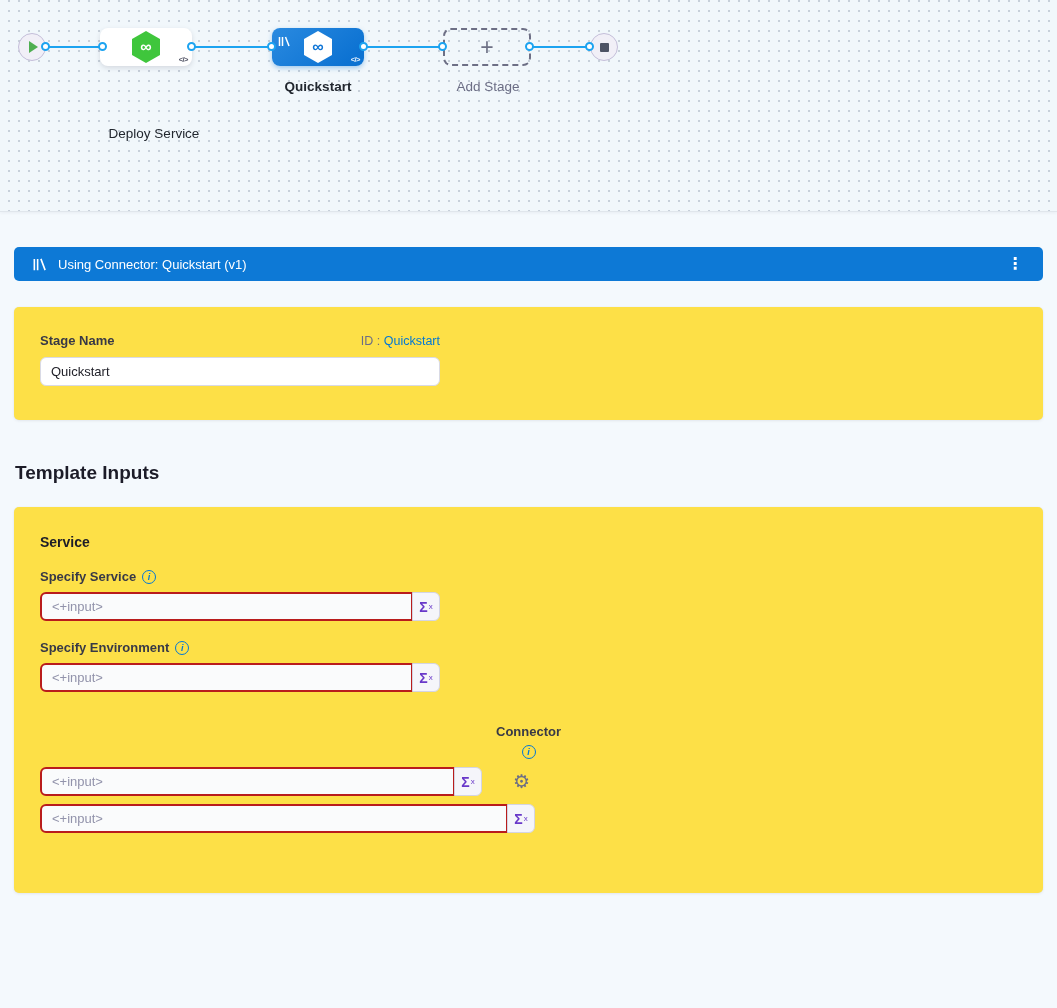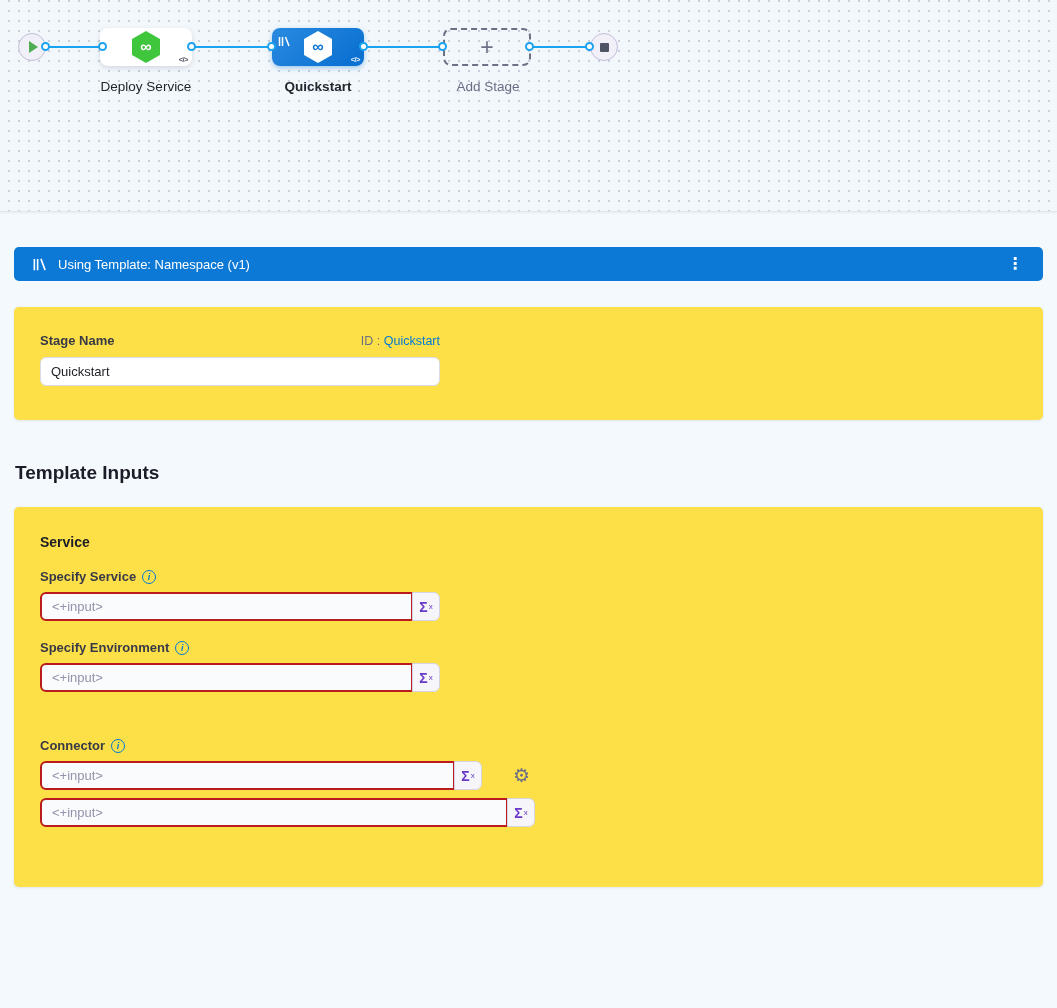--- a/index.html
+++ b/index.html
@@ -183,21 +183,21 @@
   <div class="round-node" style="left:18px;">
     <div class="play-tri"></div>
   </div>
 
   <div class="stage-node white" style="left:100px;">
     <div class="hexagon green">
       <span>∞</span>
     </div>
     <span class="code-glyph dark">&lt;/&gt;</span>
   </div>
-  <div class="node-label" style="left:70px; width:152px;">Deploy Service</div>
+  <div class="node-label" style="left:78px; width:152px;margin-top:47px;">Deploy Service</div>
 
   <div class="stage-node blue" style="left:272px;">
     <span class="tpl-badge">
       <svg width="12" height="11" viewBox="0 0 12 11">
         <path d="M1.5 1v9 M4.5 1v9 M7.5 1l3.5 9" stroke="#ffffff" stroke-width="1.5" fill="none"></path>
       </svg>
     </span>
     <div class="hexagon white-hex">
       <span>∞</span>
     </div>
@@ -225,21 +225,21 @@
 </div>
 
 <div class="panel">
 
   <div class="tpl-banner">
     <span class="banner-icon">
       <svg width="15" height="15" viewBox="0 0 16 16">
         <path d="M2.5 2v12 M6 2v12 M9.5 2l4.5 12" stroke="#ffffff" stroke-width="1.7" fill="none"></path>
       </svg>
     </span>
-    <span>Using Template: Namespace (v1)</span>
+    <span>Using Connector: Quickstart (v1)</span>
     <span class="kebab">⋮</span>
   </div>
 
   <div class="card stage-card">
     <div class="stage-row">
       <span class="field-label">Stage Name</span>
       <span class="id-line">
         <span>ID :</span>
         <a class="id-link">Quickstart</a>
       </span>
@@ -271,21 +271,21 @@
       <span class="info-icon">i</span>
     </div>
     <div class="runtime-row w400">
       <input class="runtime-input" type="text" placeholder="&lt;+input&gt;" style="">
       <button class="sigma-btn">
         <span>Σ</span>
           <sup>x</sup>
       </button>
     </div>
 
-    <div class="label-row gap46" style="margin-top:46px;">
+    <div class="label-row gap46" style="margin-top:32px;flex-direction:column;">
       <span class="field-label">Connector</span>
       <span class="info-icon">i</span>
     </div>
     <div class="runtime-row" style="width:530px;">
       <div class="runtime-row w442" style="margin-top:0;">
         <input class="runtime-input" type="text" placeholder="&lt;+input&gt;" style="">
         <button class="sigma-btn">
           <span>Σ</span>
             <sup>x</sup>
         </button>

